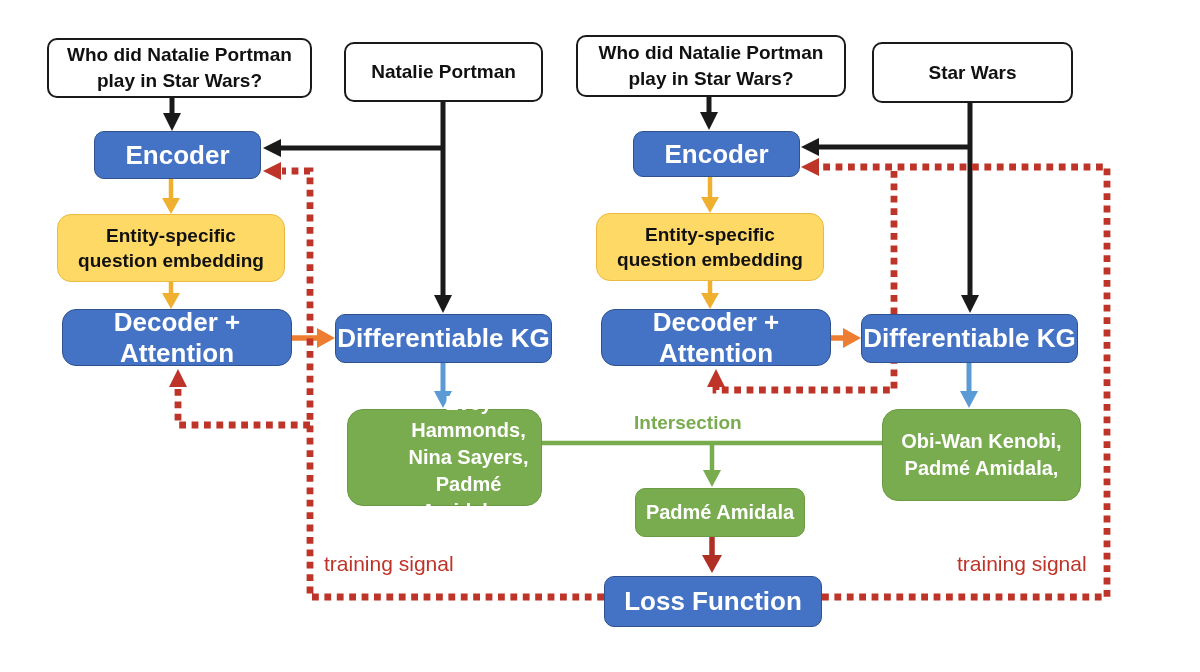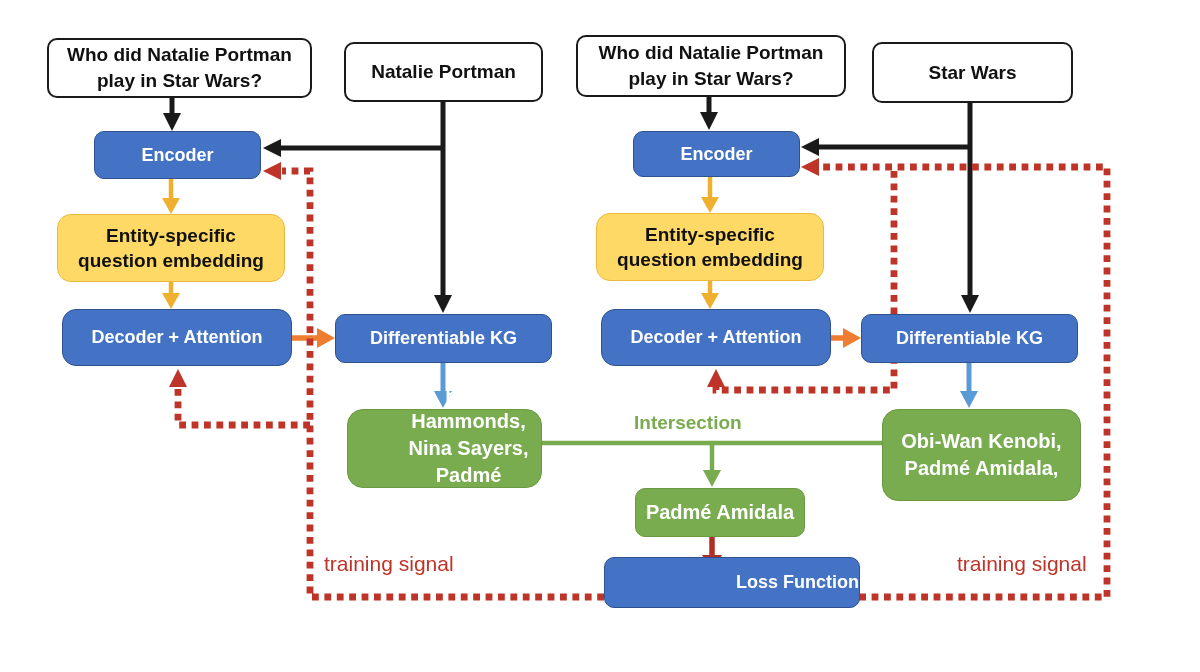--- a/index.html
+++ b/index.html
@@ -11,21 +11,21 @@
     --c-red:#BE3428; --c-darkred:#B02F24; --c-gold:#F0B02F; --c-ink:#1a1a1a;
   }
   .wires{position:absolute;left:0;top:0;z-index:1;}
   .node{
     position:absolute;z-index:2;display:flex;flex-direction:column;align-items:center;
     justify-content:center;text-align:center;box-sizing:border-box;
   }
   .box-plain{background:#fff;border:2.5px solid var(--c-ink);border-radius:10px;
     color:#111;font-size:19px;font-weight:600;line-height:26px;}
   .box-blue{background:var(--c-blue);border:1.5px solid var(--c-blue-bd);border-radius:10px;
-    color:#fff;font-size:18px;font-weight:600;}
+    color:#fff;font-size:26px;font-weight:600;}
   .box-blue.rounder{border-radius:14px;}
   .box-yellow{background:var(--c-yellow);border:1.5px solid var(--c-yellow-bd);border-radius:14px;
     color:#111;font-size:19px;font-weight:600;line-height:25px;}
   .box-green{background:var(--c-green);border:1.5px solid var(--c-green-bd);border-radius:16px;
     color:#fff;font-size:20px;font-weight:600;line-height:27px;}
   .lbl{position:absolute;z-index:2;text-align:left;}
   .lbl-green{color:var(--c-green);font-size:19px;font-weight:700;}
   .lbl-red{color:var(--c-red);font-size:21px;font-weight:500;}
   .st-black{stroke:var(--c-ink);stroke-width:5;fill:none;}
   .fl-black{fill:var(--c-ink);stroke:none;}
@@ -112,21 +112,21 @@
   <div class="node box-yellow" style="left:57px;top:214px;width:228px;height:68px;">
     <div>Entity-specific</div>
     <div>question embedding</div>
   </div>
   <div class="node box-blue rounder" style="left:62px;top:309px;width:230px;height:57px;">
     <div>Decoder + Attention</div>
   </div>
   <div class="node box-blue" style="left:335px;top:314px;width:217px;height:49px;">
     <div>Differentiable KG</div>
   </div>
-  <div class="node box-green" style="left:347px;top:409px;width:195px;height:79px;padding-left:48px;">
+  <div class="node box-green" style="left:347px;top:409px;width:195px;height:97px;padding-left:48px;">
     <div>Evey Hammonds,</div>
     <div>Nina Sayers,</div>
     <div>Padmé Amidala...</div>
   </div>
 
   <div class="node box-plain" style="left:576px;top:35px;width:270px;height:62px;">
     <div>Who did Natalie Portman</div>
     <div>play in Star Wars?</div>
   </div>
   <div class="node box-plain" style="left:872px;top:42px;width:201px;height:61px;">
@@ -147,19 +147,19 @@
   </div>
   <div class="node box-green" style="left:882px;top:409px;width:199px;height:92px;">
     <div>Obi-Wan Kenobi,</div>
     <div>Padmé Amidala,</div>
   </div>
 
   <div class="lbl lbl-green" style="left:634px;top:412px;width:140px;">Intersection</div>
   <div class="node box-green" style="left:627px;top:488px;width:170px;height:49px;border-radius:10px;margin-left:8px;">
     <div>Padmé Amidala</div>
   </div>
-  <div class="node box-blue" style="left:604px;top:557px;width:256px;height:51px;align-items:flex-end;">
+  <div class="node box-blue" style="left:604px;top:576px;width:218px;height:51px;">
     <div>Loss Function</div>
   </div>
   <div class="lbl lbl-red" style="left:324px;top:552px;width:130px;text-align:left;">training signal</div>
   <div class="lbl lbl-red" style="left:957px;top:552px;width:132px;text-align:left;">training signal</div>
 
 </div>
 
 </body></html>

